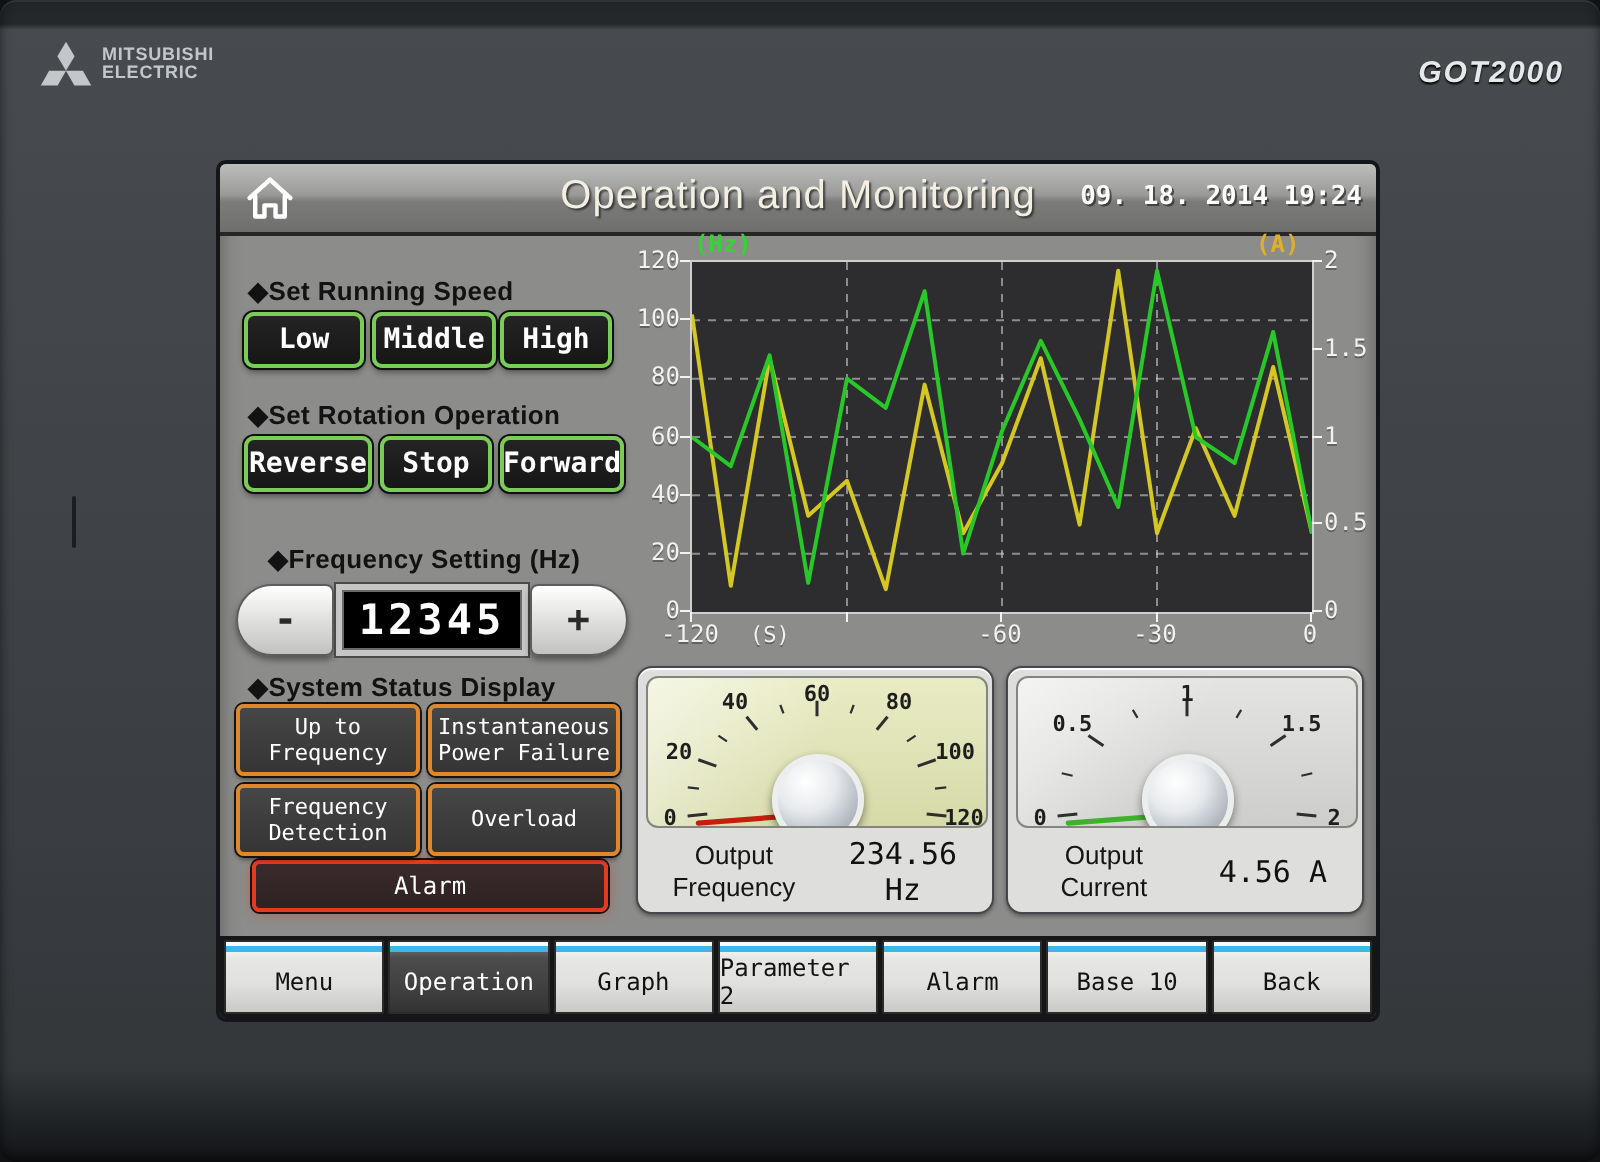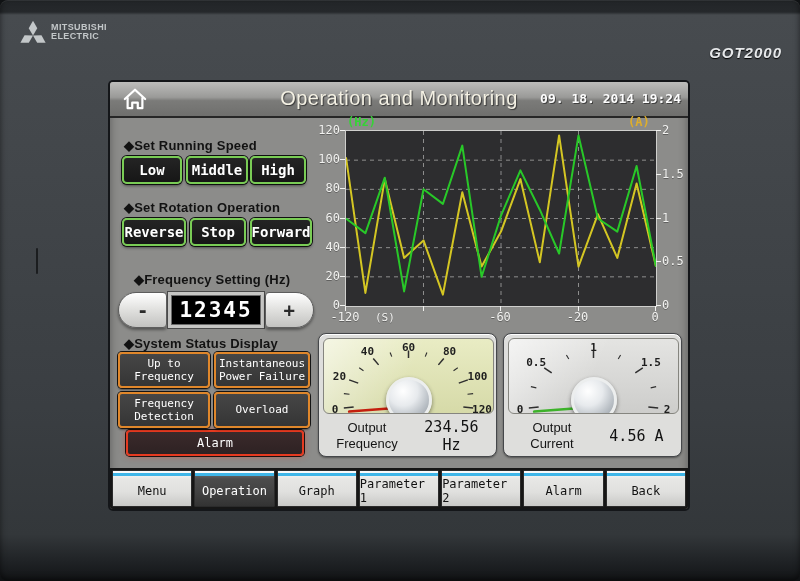--- a/index.html
+++ b/index.html
@@ -5,21 +5,21 @@
   html,body{margin:0;padding:0;}
   body{width:800px;height:581px;position:relative;background:#101214;overflow:hidden;
        font-family:"Liberation Sans",sans-serif;-webkit-font-smoothing:antialiased;}
   .device{position:absolute;inset:0;border-radius:8px;
     background:linear-gradient(180deg,#232629 0px,#25282b 12px,#474b4f 15px,#42464a 30%,#3a3e42 70%,#33373a 92%,#202326 96.5%,#121416 100%);}
   .device::after{content:"";position:absolute;inset:0;border-radius:8px;
     box-shadow:inset 0 1px 0 rgba(255,255,255,.08), inset 0 -2px 6px rgba(0,0,0,.55);pointer-events:none;}
   
   .brand{position:absolute;left:20px;top:20px;display:flex;align-items:center;gap:5px;}
   .brand-text{color:#c3c7c9;font-weight:bold;font-size:9px;line-height:9px;letter-spacing:.4px;}
-  .model{position:absolute;right:18px;top:44px;color:#e6e8ea;font-weight:bold;font-style:italic;
+  .model{position:absolute;right:18px;top:28px;color:#e6e8ea;font-weight:bold;font-style:italic;
          font-size:15px;letter-spacing:1px;text-shadow:0 1px 1px #000;}
   .slit{position:absolute;left:36px;top:248px;width:2px;height:26px;background:#1b1d1f;border-radius:1px;}
   
   .screen{position:absolute;left:110px;top:82px;width:578px;height:427px;background:#8c8c8a;
           border-radius:3px;box-shadow:0 0 0 2px #141619, inset 0 0 10px rgba(0,0,0,.35);overflow:hidden;}
   
   .hdr{position:absolute;left:0;top:0;width:100%;height:36px;
        background:linear-gradient(180deg,#bdbdbb 0%,#9a9a98 45%,#7b7b79 55%,#6f6f6d 100%);
        border-bottom:2px solid #262626;box-sizing:border-box;}
   .home-btn{position:absolute;left:8px;top:3px;width:34px;height:28px;display:flex;align-items:center;justify-content:center;cursor:pointer;}
@@ -181,21 +181,21 @@
         <span class="tick-label" style="left: 352px; top: 132.25px;">0.5</span>
         <div class="tick-dash" style="left: 346px; top: 139.25px; width: 5px; height: 1px;"></div>
         <span class="tick-label" style="left: 352px; top: 176px;">0</span>
         <div class="tick-dash" style="left: 346px; top: 183px; width: 5px; height: 1px;"></div>
         <span class="tick-label" style="left: 15px; top: 188px; width: 40px; text-align: center;">-120</span>
         <div class="tick-dash" style="left: 35px; top: 184px; width: 1px; height: 5px;"></div>
         <span class="tick-label" style="left: 92.5px; top: 188px; width: 40px; text-align: center; margin-top: 43px;">-90</span>
         <div class="tick-dash" style="left: 112.5px; top: 184px; width: 1px; height: 5px;"></div>
         <span class="tick-label" style="left: 170px; top: 188px; width: 40px; text-align: center;">-60</span>
         <div class="tick-dash" style="left: 190px; top: 184px; width: 1px; height: 5px;"></div>
-        <span class="tick-label" style="left: 247.5px; top: 188px; width: 40px; text-align: center;">-20</span>
+        <span class="tick-label" style="left: 247.5px; top: 188px; width: 40px; text-align: center;">-30</span>
         <div class="tick-dash" style="left: 267.5px; top: 184px; width: 1px; height: 5px;"></div>
         <span class="tick-label" style="left: 325px; top: 188px; width: 40px; text-align: center;">0</span>
         <div class="tick-dash" style="left: 345px; top: 184px; width: 1px; height: 5px;"></div>
         <span class="tick-label" style="left: 65px; top: 189px; font-size: 11px;">(S)</span>
         <span class="axis-title" style="left: 37px; top: -7px; color: rgb(53, 212, 53);">(Hz)</span>
         <span class="axis-title" style="left: 318px; top: -7px; color: rgb(223, 174, 42);">(A)</span>
       </div>
 
     <div class="gauge-panel" style="left:208px;top:251px;">
       <div class="gauge-face face-freq"><svg width="169" height="74" viewBox="0 0 169 74">
@@ -241,23 +241,23 @@
         <div class="gauge-name">Output
 Current</div>
         <div class="gauge-value">4.56 A</div>
       </div>
     </div>
 
     <div class="nav" id="nav-bar">
         <div class="nav-btn">Menu</div>
         <div class="nav-btn active">Operation</div>
         <div class="nav-btn">Graph</div>
-        <div class="nav-btn">Parameter 1</div>
         <div class="nav-btn">Parameter 2</div>
         <div class="nav-btn">Alarm</div>
+        <div class="nav-btn">Base 10</div>
         <div class="nav-btn">Back</div>
       </div>
   <div class="gbtn" style="left: 12px; top: 74px; width: 60px;">Low</div>
       <div class="gbtn" style="left: 76px; top: 74px; width: 62px;">Middle</div>
       <div class="gbtn" style="left: 140px; top: 74px; width: 56px;">High</div>
       <div class="gbtn" style="left: 12px; top: 136px; width: 64px;">Reverse</div>
       <div class="gbtn" style="left: 80px; top: 136px; width: 56px;">Stop</div>
       <div class="gbtn" style="left: 140px; top: 136px; width: 62px;">Forward</div>
       <div class="obtn" style="left: 8px; top: 270px; width: 92px; height: 36px;">Up to
 Frequency</div>

